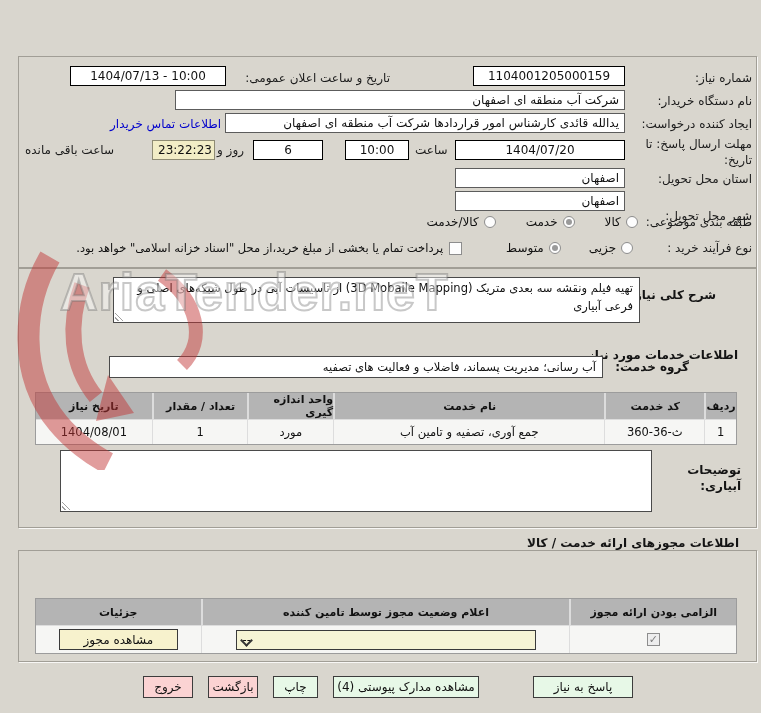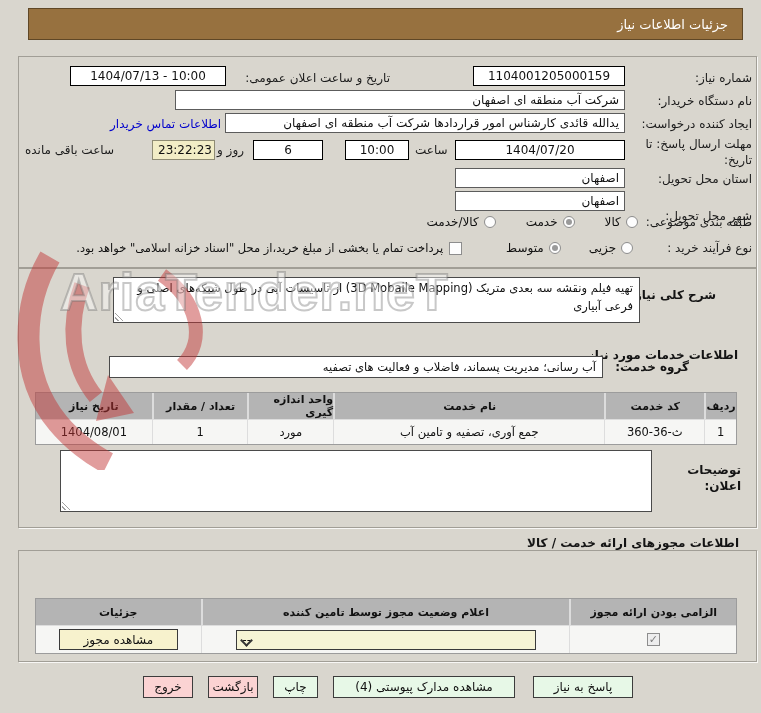--- a/index.html
+++ b/index.html
@@ -65,23 +65,20 @@
            font-family:"Liberation Sans",sans-serif;font-weight:bold;font-size:52px;line-height:1;
            color:rgba(255,255,255,0.42);-webkit-text-stroke:2px rgba(110,110,110,0.38);
            letter-spacing:1px;z-index:60;}
   .wm-logo{position:absolute;left:12px;top:245px;z-index:59;pointer-events:none;opacity:.48;}
 </style>
 </head>
 <body>
 
 <div class="stage">
 
-  <div class="titlebar">
-    <span>جزئیات اطلاعات نیاز</span>
-  </div>
 
   <div class="groupbox gb-a"></div>
 
   <div class="lbl" style="right:9px;top:71px;">شماره نیاز:</div>
   <div class="box b-strong ltr" style="left:473px;top:66px;width:152px;">1104001205000159</div>
 
   <div class="lbl" style="right:371px;top:71px;">تاریخ و ساعت اعلان عمومی:</div>
   <div class="box b-strong ltr" style="left:70px;top:66px;width:156px;">1404/07/13 - 10:00</div>
 
   <div class="lbl" style="right:9px;top:94px;">نام دستگاه خریدار:</div>
@@ -165,21 +162,21 @@
       <div class="td ltr" style="width:100px;">360-36-ث</div>
       <div class="td" style="width:272px;">جمع آوری، تصفیه و تامین آب</div>
       <div class="td" style="width:86px;">مورد</div>
       <div class="td ltr" style="width:96px;">1</div>
       <div class="td ltr" style="width:116px;">1404/08/01</div>
     </div>
   </div>
 
   <div class="blbl" style="right:20px;top:462px;text-align:right;line-height:1.35;">
     <span>توضیحات</span><br>
-    <span>اعلان:</span>
+    <span>آبیاری:</span>
   </div>
   <div class="bigbox" style="left:60px;top:450px;width:592px;height:62px;">
     <span></span>
     <span class="rhandle"></span>
   </div>
 
   <div class="blbl" style="right:22px;top:536px;">اطلاعات مجوزهای ارائه خدمت / کالا</div>
   <div class="groupbox gb-c"></div>
 
   <div class="tbl" style="top:598px;">
@@ -198,21 +195,21 @@
           <span class="sel-arrow"></span>
         </div>
       </div>
       <div class="td" style="width:165px;height:28px;">
         <div class="btn btn-beige" style="position:static;width:119px;height:21px;">مشاهده مجوز</div>
       </div>
     </div>
   </div>
 
   <div class="btn btn-green" style="left:533px;top:676px;width:100px;">پاسخ به نیاز</div>
-  <div class="btn btn-green" style="left:333px;top:676px;width:182px;">مشاهده مدارک پیوستی (4)</div>
+  <div class="btn btn-green" style="left:333px;top:676px;width:146px;">مشاهده مدارک پیوستی (4)</div>
   <div class="btn btn-green" style="left:273px;top:676px;width:45px;">چاپ</div>
   <div class="btn btn-pink" style="left:208px;top:676px;width:50px;">بازگشت</div>
   <div class="btn btn-pink" style="left:143px;top:676px;width:50px;">خروج</div>
 
   <div class="wm-text">AriaTender.neT</div>
   <svg class="wm-logo" width="220" height="225" viewBox="0 0 220 225">
     <path d="M38 12 C 10 60, 6 130, 46 178 C 60 195, 80 210, 96 218" fill="none" stroke="#c23434" stroke-width="22"></path>
     <path d="M70 40 C 56 78, 58 120, 84 152" fill="none" stroke="#c23434" stroke-width="16"></path>
     <path d="M96 130 L 122 168 L 84 176 Z" fill="#c23434"></path>
     <path d="M150 30 C 185 55, 195 95, 170 120" fill="none" stroke="#c23434" stroke-width="14"></path>

